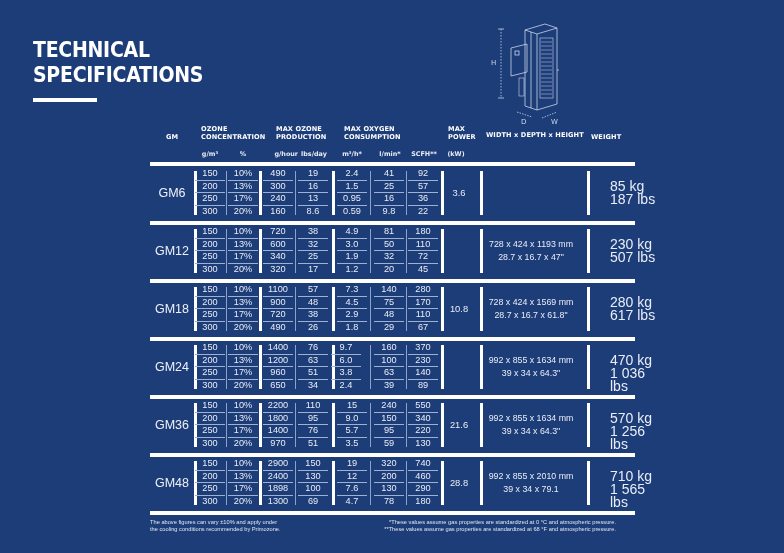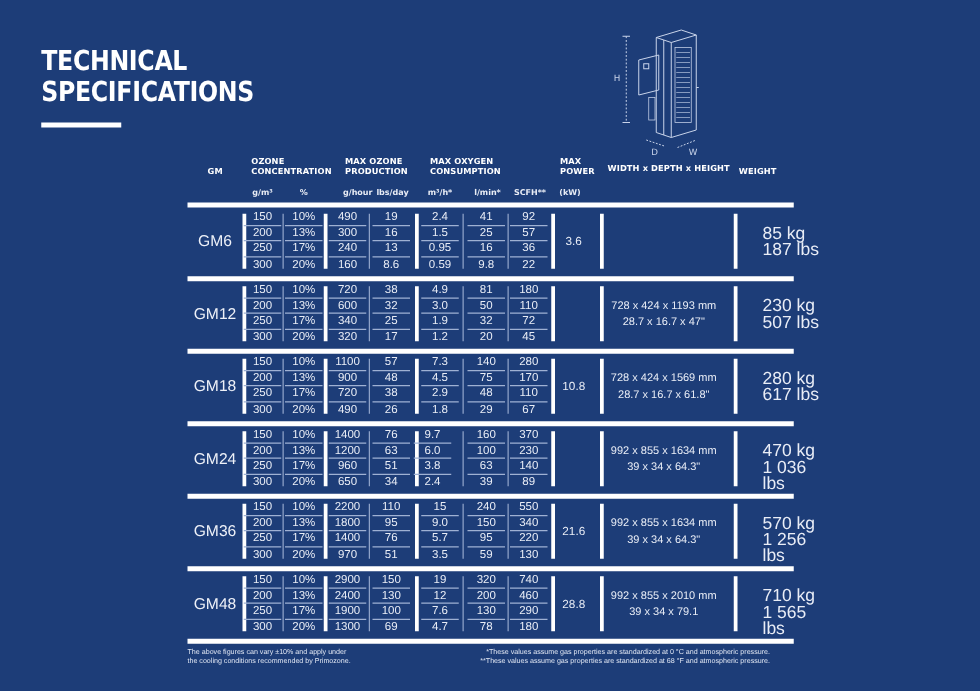--- a/index.html
+++ b/index.html
@@ -472,21 +472,21 @@
     </div>
     <div class="col" style="left:93px">
       <div class="cell">10%</div>
       <div class="cell">13%</div>
       <div class="cell">17%</div>
       <div class="cell">20%</div>
     </div>
     <div class="col" style="left:128px">
       <div class="cell">2900</div>
       <div class="cell">2400</div>
-      <div class="cell">1900</div>
+      <div class="cell">1898</div>
       <div class="cell">1300</div>
     </div>
     <div class="col" style="left:163px">
       <div class="cell">150</div>
       <div class="cell">130</div>
       <div class="cell">100</div>
       <div class="cell">69</div>
     </div>
     <div class="col" style="left:202px">
       <div class="cell">19</div>

